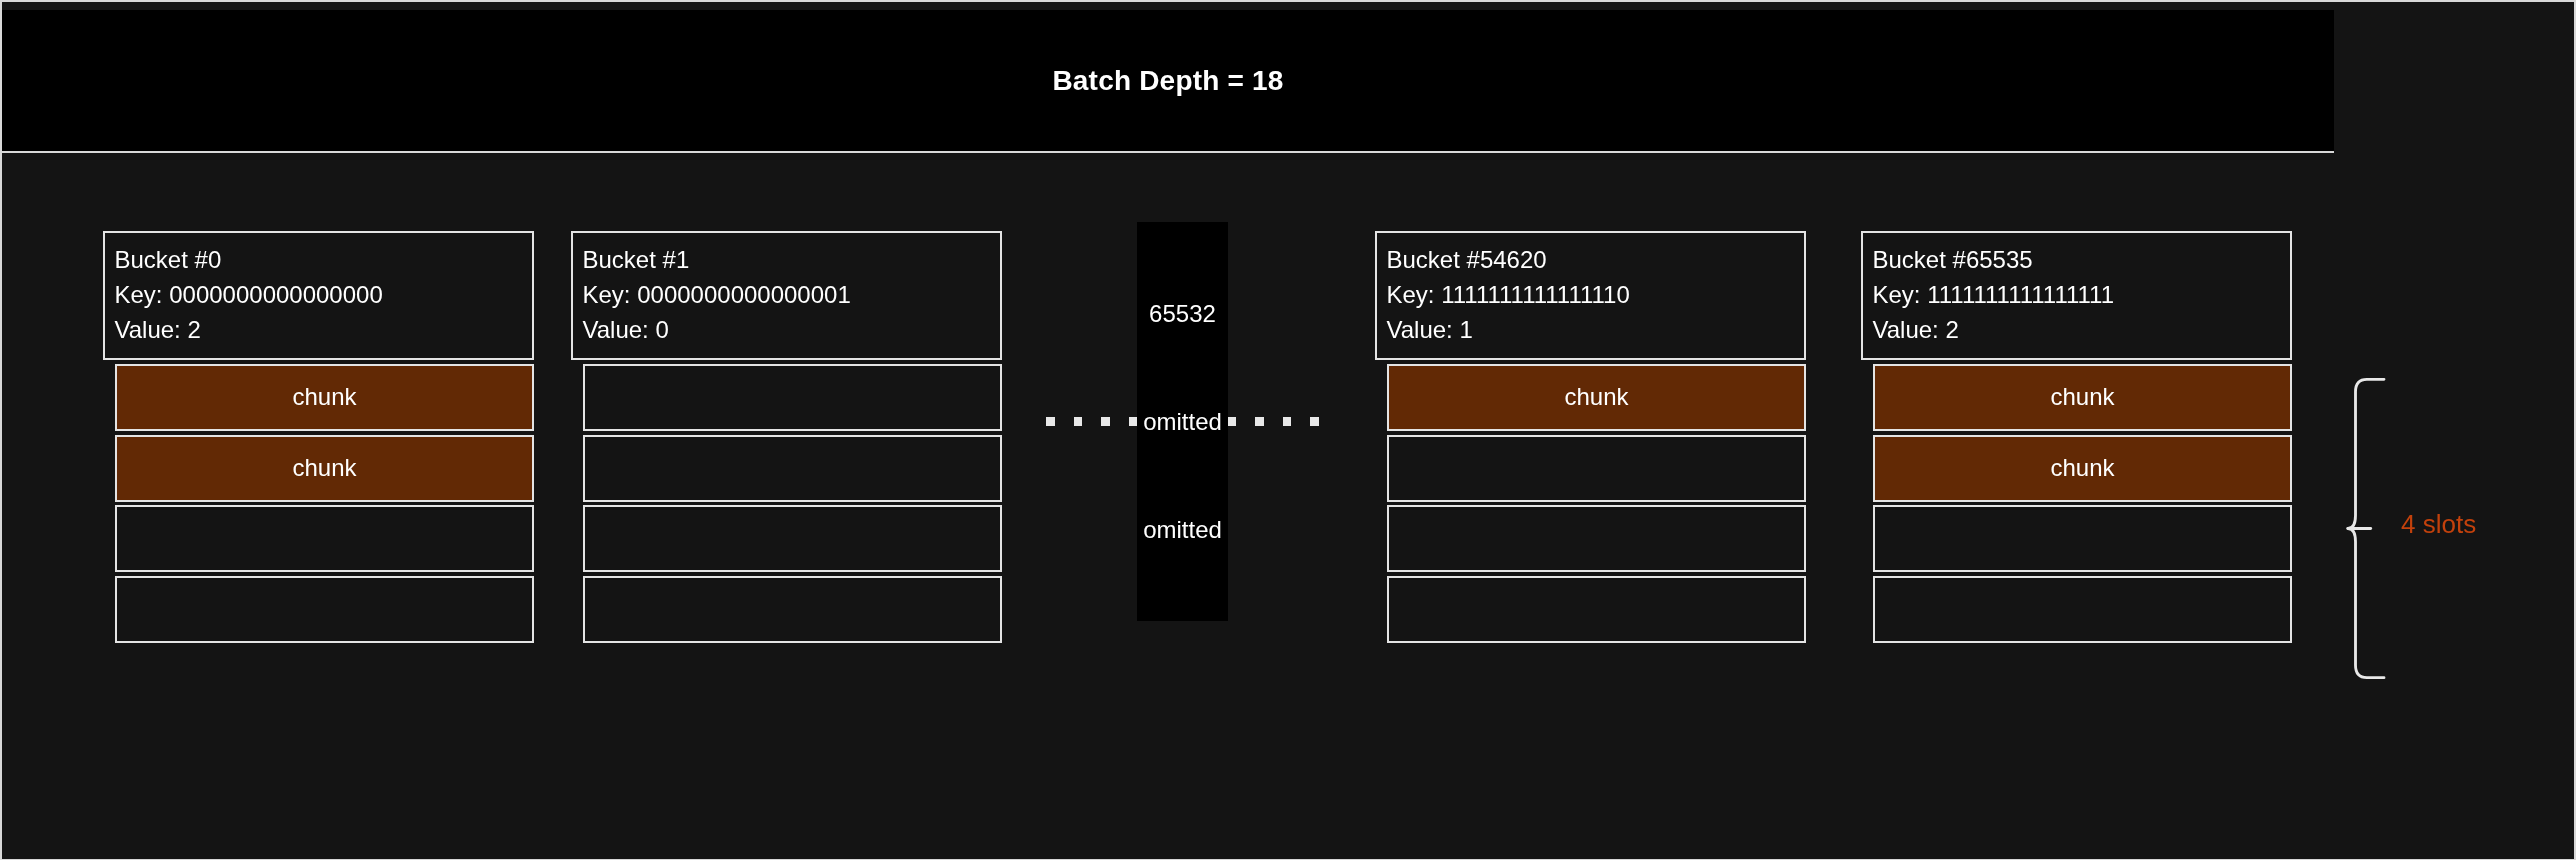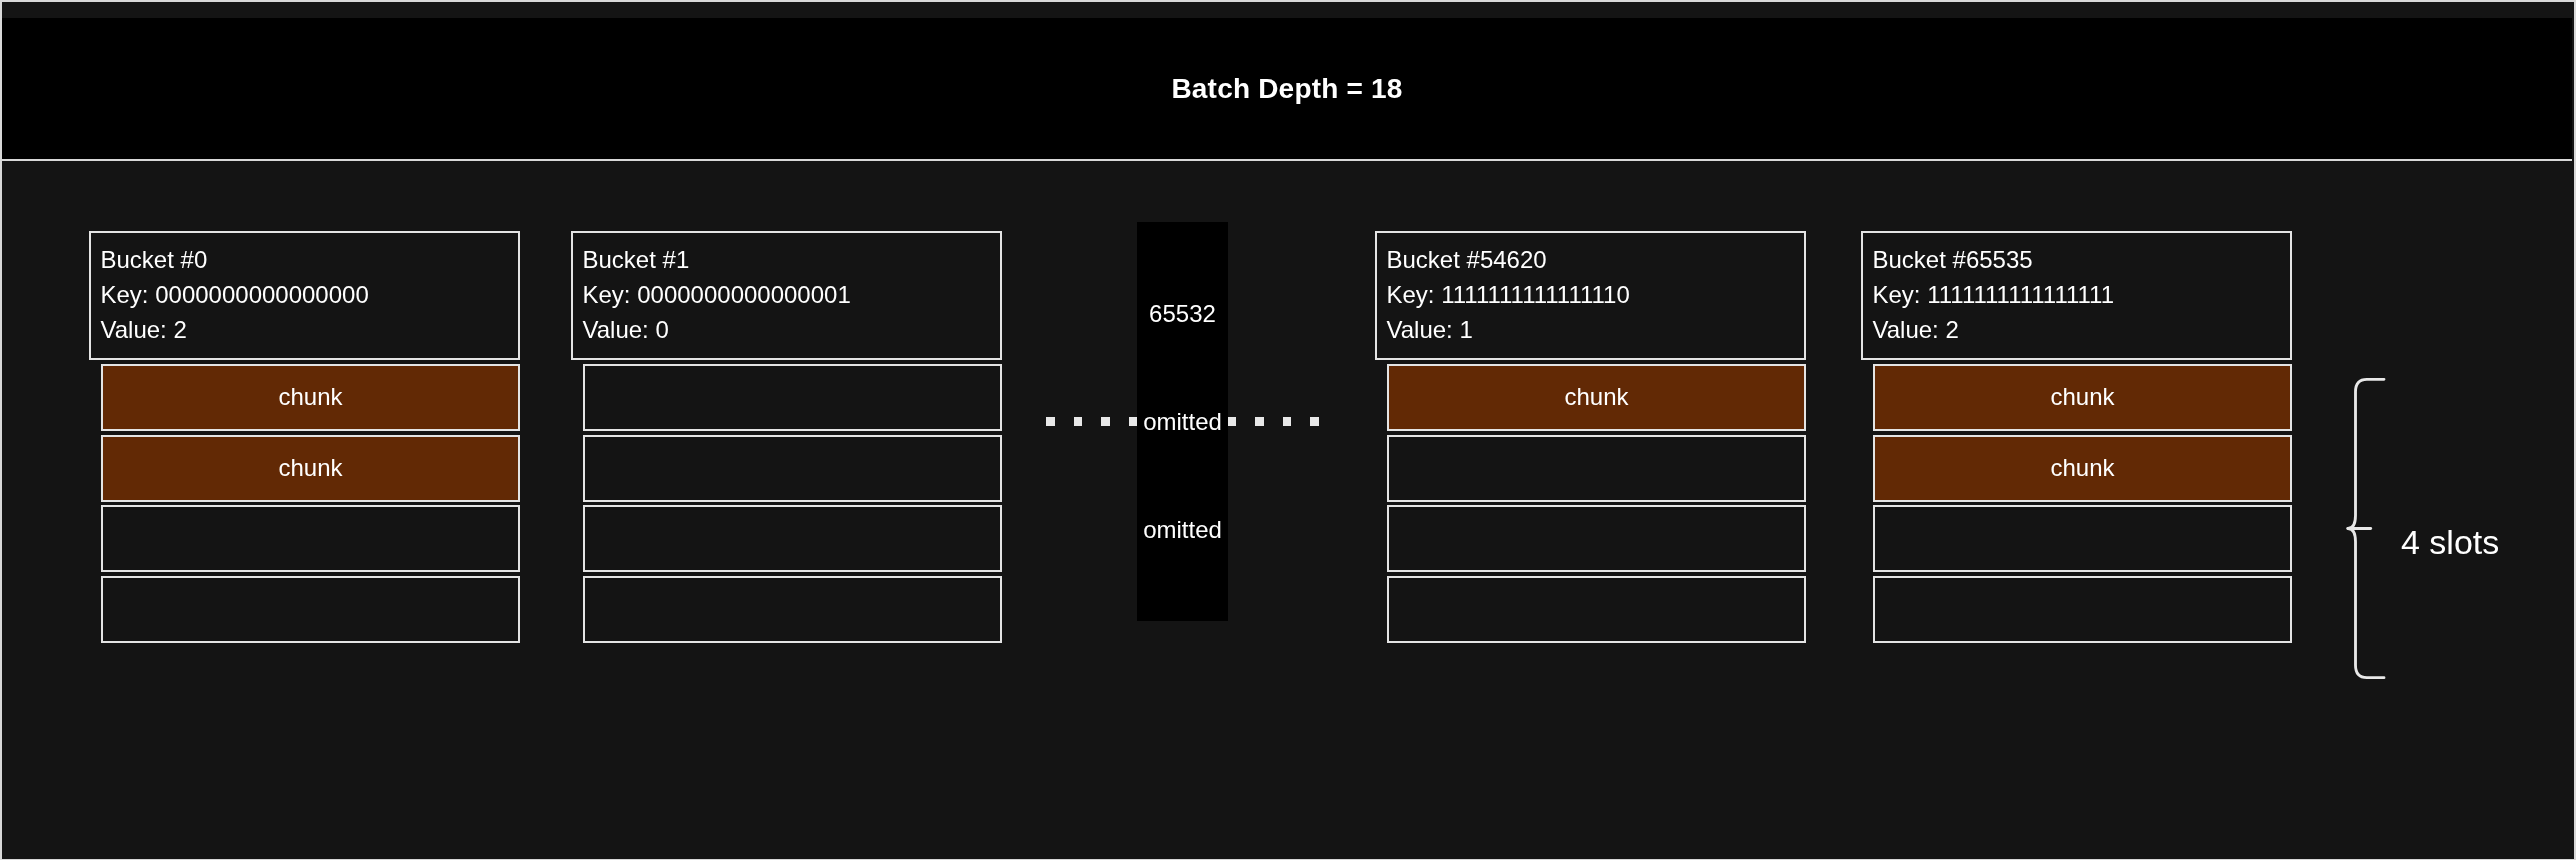--- a/index.html
+++ b/index.html
@@ -21,22 +21,22 @@
     height: 861px;
     box-sizing: border-box;
     border: 2.9px solid #d8d8d8;
     background: #141414;
   }
 
   
   .header {
     position: absolute;
     left: 0;
-    top: 16px;
-    width: 2570px;
+    top: 8px;
+    width: 2332px;
     height: 143px;
     background: #000000;
     border-bottom: 2.9px solid #d8d8d8;
     display: flex;
     flex-direction: column;
     align-items: center;
     justify-content: center;
     box-sizing: border-box;
   }
   .header-line {
@@ -142,39 +142,39 @@
     height: 305px;
   }
   .brace-svg {
     position: absolute;
     left: 0;
     top: 0;
   }
   .brace-label {
     position: absolute;
     left: 55px;
-    top: 147px;
-    font-size: 34px;
-    color: #ffffff;
+    top: 133px;
+    font-size: 26px;
+    color: #c2410c;
     white-space: pre;
   }
 </style>
 </head>
 <body>
 
 <div id="root">
 
   <div class="header">
     <div class="header-line">Batch Depth = 18</div>
   </div>
 
   <div class="canvas">
 
     <div id="buckets-host">
-        <div class="bucket" style="left: 87px;">
+        <div class="bucket" style="left: 101px;">
           <div class="bucket-header">
             <div class="bucket-line">Bucket #0</div>
             <div class="bucket-line">Key: 0000000000000000</div>
             <div class="bucket-line">Value: 2</div>
           </div>
           <div class="slots">
             <div class="slot filled" style="background: rgb(98, 41, 5);">
               <span class="slot-label">chunk</span>
             </div>
             <div class="slot filled" style="background: rgb(98, 41, 5);">

